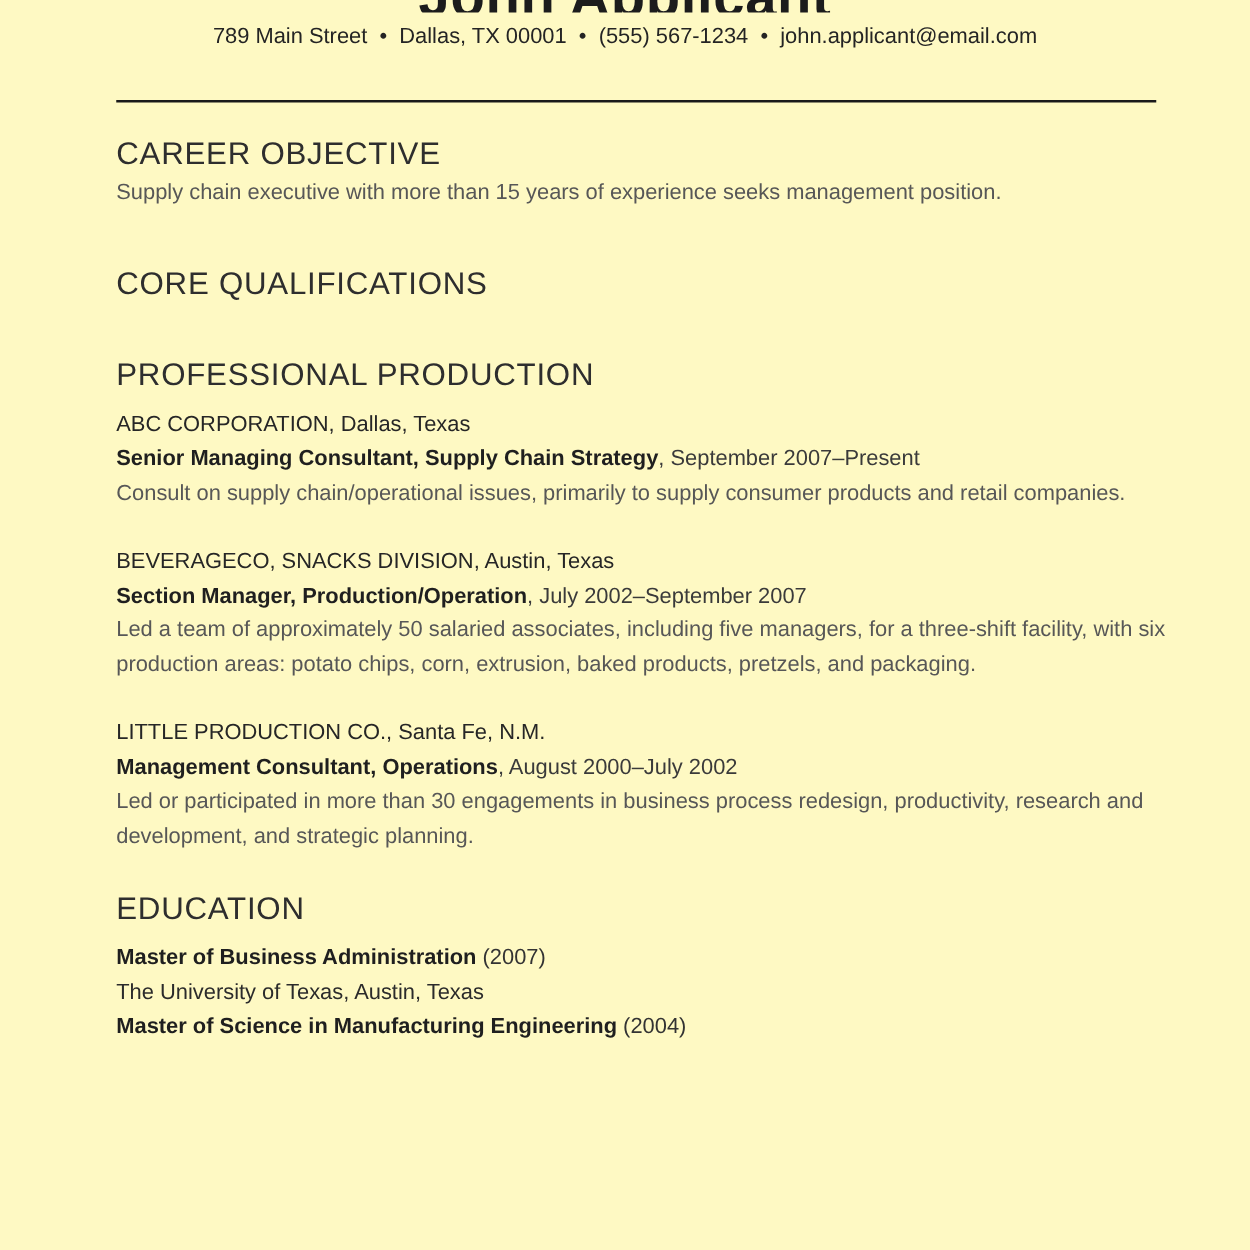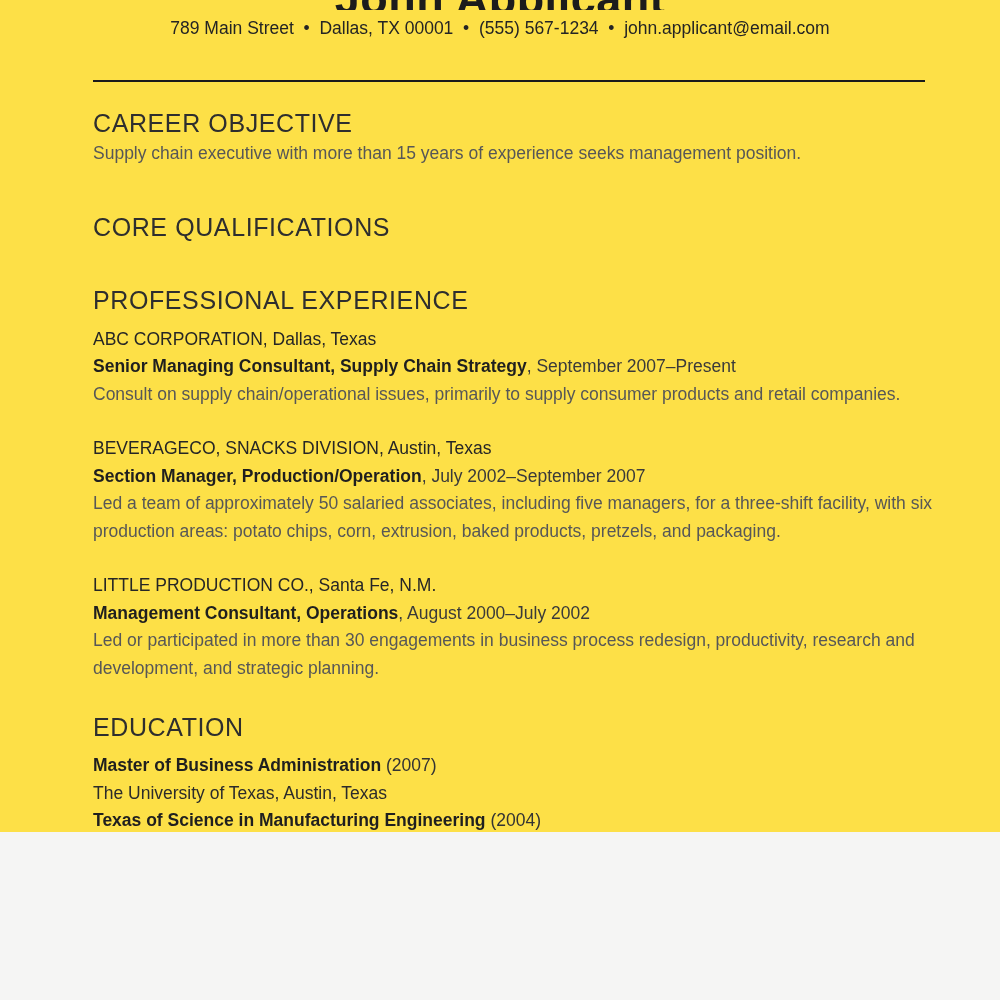--- a/index.html
+++ b/index.html
@@ -4,22 +4,22 @@
 <style>
   * { margin: 0; padding: 0; box-sizing: border-box; }
   html, body {
     width: 1000px; height: 1000px;
     background: #f5f5f4;
     font-family: "Liberation Sans", "DejaVu Sans", sans-serif;
     overflow: hidden;
   }
   .page {
     position: relative;
-    width: 1000px; height: 832px;
-    background: #fde047;
+    width: 1000px; height: 1000px;
+    background: #fef9c3;
     color: #2b2b2b;
   }
   
   .name-strip {
     height: 10px;
     overflow: hidden;
     text-align: center;
   }
   .name-strip .name {
     display: inline-block;
@@ -120,21 +120,21 @@
 
   <div class="rule"></div>
 
   <div class="content">
 
     <h2 class="section-heading h-career">CAREER OBJECTIVE</h2>
     <p class="body-text objective">Supply chain executive with more than 15 years of experience seeks management position.</p>
 
     <h2 class="section-heading h-core">CORE QUALIFICATIONS</h2>
 
-    <h2 class="section-heading h-prof">PROFESSIONAL EXPERIENCE</h2>
+    <h2 class="section-heading h-prof">PROFESSIONAL PRODUCTION</h2>
 
     <div class="job first">
       <div class="job-company">ABC CORPORATION, Dallas, Texas</div>
       <div class="job-title-line">
         <span class="bold">Senior Managing Consultant, Supply Chain Strategy</span><span>, September 2007–Present</span>
       </div>
       <p class="body-text">Consult on supply chain/operational issues, primarily to supply consumer products and retail companies.</p>
     </div>
 
     <div class="job">
@@ -154,18 +154,18 @@
     </div>
 
     <h2 class="section-heading h-edu">EDUCATION</h2>
 
     <div class="edu-block">
       <div class="degree-line">
         <span class="bold">Master of Business Administration</span><span> (2007)</span>
       </div>
       <div class="school-line">The University of Texas, Austin, Texas</div>
       <div class="degree-line">
-        <span class="bold">Texas of Science in Manufacturing Engineering</span><span> (2004)</span>
+        <span class="bold">Master of Science in Manufacturing Engineering</span><span> (2004)</span>
       </div>
     </div>
 
   </div>
 </div>
 
 </body></html>

